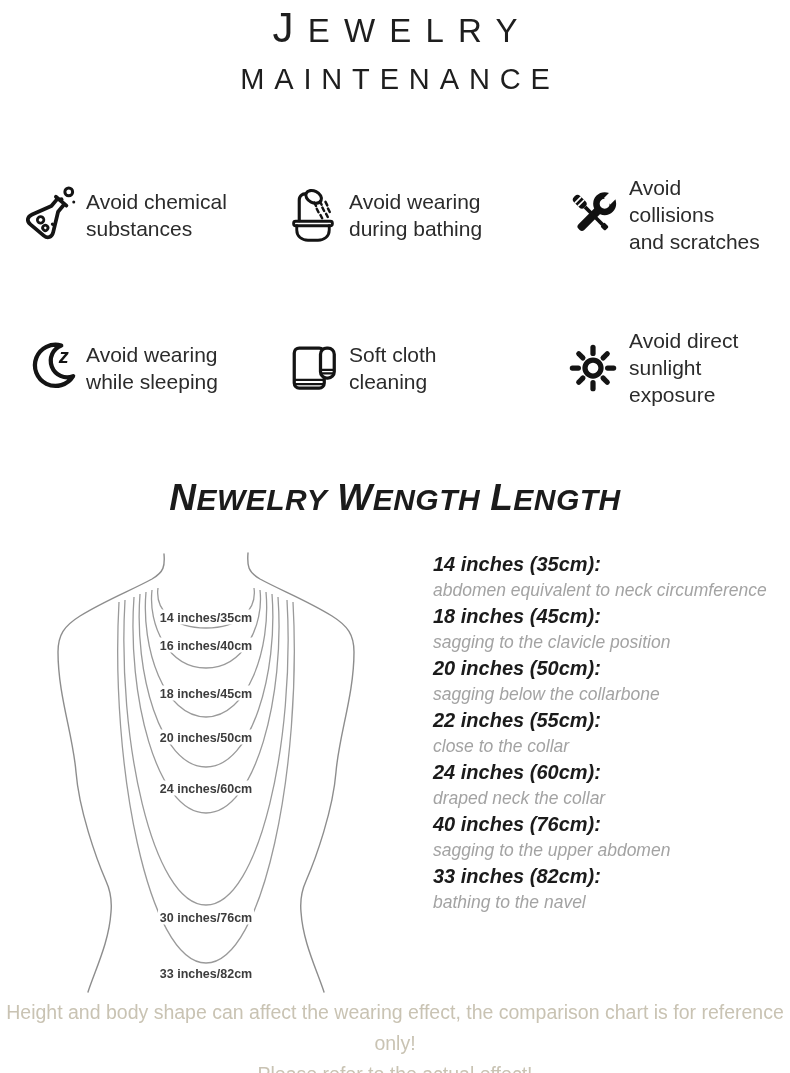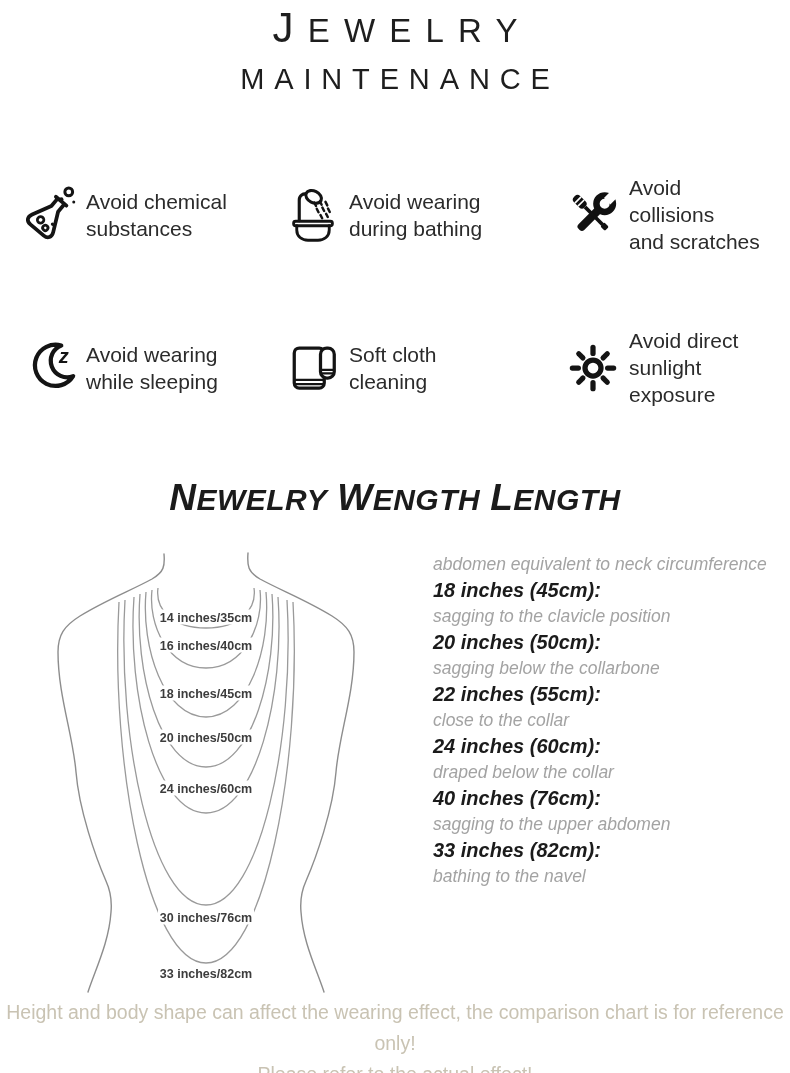--- a/index.html
+++ b/index.html
@@ -201,37 +201,38 @@
         <rect x="130" y="369.5" width="96" height="15" fill="#fff"></rect>
         <text class="curve-label" x="178" y="381.5">30 inches/76cm</text>
         <rect x="130" y="425.5" width="96" height="15" fill="#fff"></rect>
         <text class="curve-label" x="178" y="437.5">33 inches/82cm</text>
       </g>
     </svg>
   </div>
 
   <div class="length-list">
     <div class="length-item">
+      <div class="term">14 inches (35cm):</div>
       <div class="desc">abdomen equivalent to neck circumference</div>
     </div>
     <div class="length-item">
       <div class="term">18 inches (45cm):</div>
       <div class="desc">sagging to the clavicle position</div>
     </div>
     <div class="length-item">
       <div class="term">20 inches (50cm):</div>
       <div class="desc">sagging below the collarbone</div>
     </div>
     <div class="length-item">
       <div class="term">22 inches (55cm):</div>
       <div class="desc">close to the collar</div>
     </div>
     <div class="length-item">
       <div class="term">24 inches (60cm):</div>
-      <div class="desc">draped below the collar</div>
+      <div class="desc">draped neck the collar</div>
     </div>
     <div class="length-item">
       <div class="term">40 inches (76cm):</div>
       <div class="desc">sagging to the upper abdomen</div>
     </div>
     <div class="length-item">
       <div class="term">33 inches (82cm):</div>
       <div class="desc">bathing to the navel</div>
     </div>
   </div>

